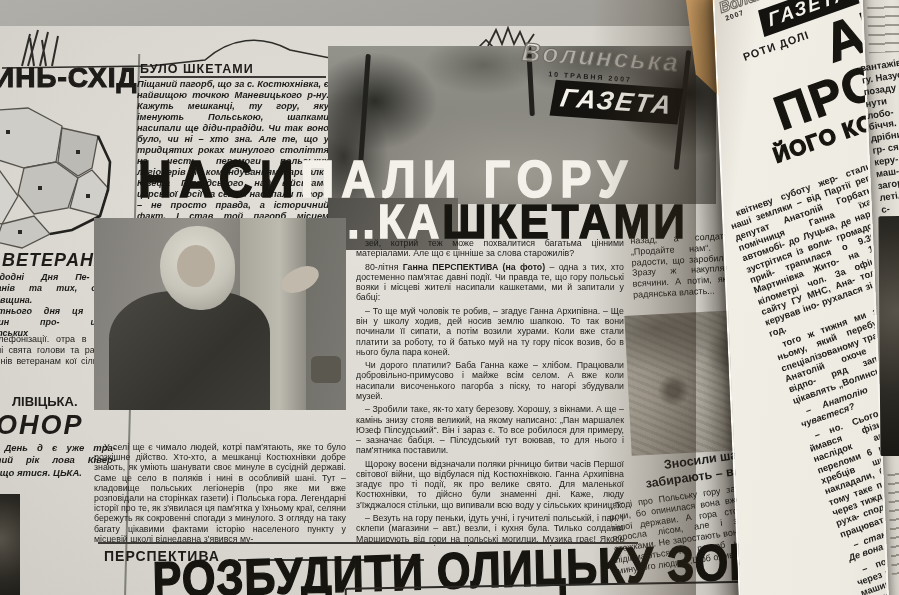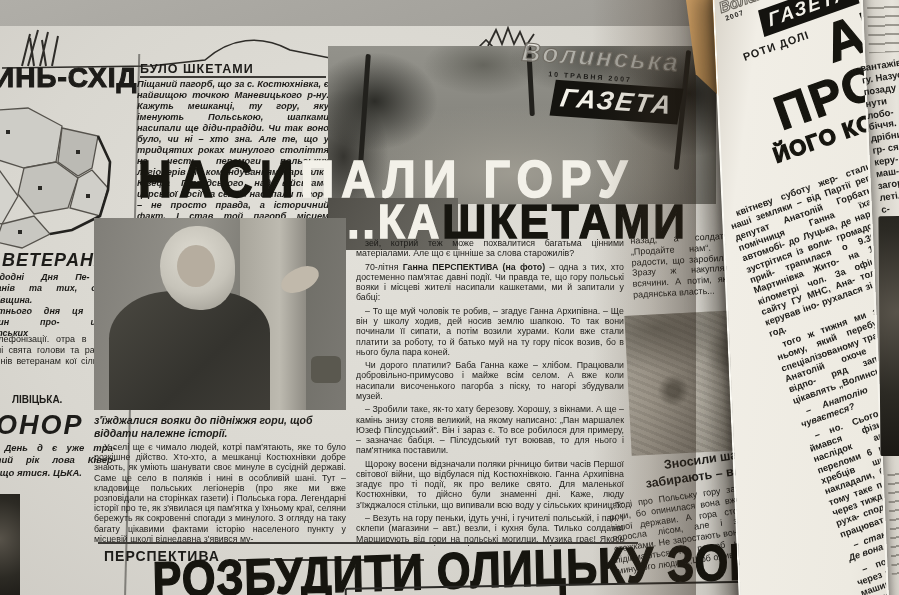--- a/index.html
+++ b/index.html
@@ -101,21 +101,21 @@
         <rect x="60" y="126" width="4" height="4"></rect>
           <rect x="128" y="90" width="4" height="4"></rect>
       </g>
     </svg>
 
     <div class="abs rule" style="left:131px;top:28px;width:2px;height:553px;opacity:.55;transform:rotate(1.5deg);"></div>
 
     <div class="abs bi" style="left:2px;top:224px;font-size:18px;letter-spacing:1px;">ВЕТЕРАНА</div>
     <div class="abs bi jt" style="left:-32px;top:246px;width:152px;font-size:9px;line-height:1.25;">напередодні Дня Пе- ти ветеранів та тих, ом і Ківерцівщина. годи Всесвітнього дня ця в с. Жидичин про- идати солдатських</div>
     <div class="abs jt smalltxt" style="left:-32px;top:308px;width:152px;">ння телефонізації. отра в першу чер- дні свята голови та райради Андрій нів ветеранам кої сільських та</div>
-    <div class="abs b" style="left:12px;top:368px;font-size:10px;">ЛІВІЦЬКА.</div>
+    <div class="abs b" style="left:12px;top:368px;font-size:13px;">ЛІВІЦЬКА.</div>
     <div class="abs bi" style="left:-4px;top:384px;font-size:27px;letter-spacing:2px;">ОНОР</div>
     <div class="abs bi jt" style="left:-32px;top:416px;width:148px;font-size:9.5px;line-height:1.3;">бувся День д є уже тра- твертий рік лова Ківер- юдям, що ятися. ЦЬКА.</div>
     <div class="abs ph-dark" style="left:-12px;top:468px;width:32px;height:113px;"></div>
 
     <div class="abs b" style="left:140px;top:36px;font-size:12.5px;letter-spacing:1px;">БУЛО ШКЕТАМИ</div>
     <div class="abs rule" style="left:140px;top:50px;width:186px;height:1.5px;"></div>
     <div class="abs bi jt" style="left:137px;top:53px;width:192px;font-size:9.3px;line-height:1.18;">Піщаний пагорб, що за с. Костюхнівка, є найвищою точкою Маневицького р-ну. Кажуть мешканці, ту гору, яку іменують Польською, шапками насипали ще діди-прадіди. Чи так воно було, чи ні – хто зна. Але те, що у тридцятих роках минулого століття на честь перемоги польських легіонерів під командуванням маршалка Юзефа Пілсудського над військами царської Росії за селом насипали пагорб – не просто правда, а історичний факт. І став той пагорб місцем паломництва для учасників битви. Щороку, у визначений день,</div>
 
     <div class="abs ph-forest" style="left:328px;top:20px;width:388px;height:158px;">
       <div class="trunk" style="left:34px;top:8px;height:110px;transform:rotate(4deg);"></div>
@@ -138,26 +138,25 @@
     </div>
 
     <div class="abs ph-woman" style="left:94px;top:192px;width:252px;height:192px;">
       <div class="wp-door"></div>
       <div class="wp-body"></div>
       <div class="wp-scarf"></div>
       <div class="wp-face"></div>
       <div class="wp-hand"></div>
       <div class="wp-pot"></div>
     </div>
-    <div class="abs cap" style="left:94px;top:388px;width:258px;font-size:10.5px;font-style:italic;">з'їжджалися вояки до підніжжя гори, щоб віддати належне історії.</div>
     <div class="abs jt" style="left:94px;top:416px;width:252px;height:110px;font-size:8.8px;line-height:1.16;overflow:hidden;text-indent:10px;">У селі ще є чимало людей, котрі пам'ятають, яке то було розкішне дійство. Хто-хто, а мешканці Костюхнівки добре знають, як уміють шанувати своє минуле в сусідній державі. Саме це село в поляків і нині в особливій шані. Тут – кладовище польських легіонерів (про яке ми вже розповідали на сторінках газети) і Польська гора. Легендарні історії про те, як з'явилася ця пам'ятка у їхньому краї, селяни бережуть як сокровенні спогади з минулого. З огляду на таку багату цікавими фактами історію населеного пункту у місцевій школі віднедавна з'явився му-</div>
 
     <div class="abs jt" style="left:356px;top:212px;width:268px;height:308px;font-size:8.8px;line-height:1.17;overflow:hidden;">
       <p>зей, котрий теж може похвалитися багатьма цінними матеріалами. Але що є цінніше за слова старожилів?</p>
-      <p><span>70-літня </span><span class="b">Ганна ПЕРСПЕКТИВА (на фото)</span><span> – одна з тих, хто достеменно пам'ятає давні події. Чи правда те, що гору польські вояки і місцеві жителі насипали кашкетами, ми й запитали у бабці:</span></p>
+      <p><span>80-літня </span><span class="b">Ганна ПЕРСПЕКТИВА (на фото)</span><span> – одна з тих, хто достеменно пам'ятає давні події. Чи правда те, що гору польські вояки і місцеві жителі насипали кашкетами, ми й запитали у бабці:</span></p>
       <p>– То ще муй чоловік те робив, – згадує Ганна Архипівна. – Ще він у школу ходив, дей носив землю шапкою. То так вони починали її сипати, а потім возили хурами. Коли вже стали платити за роботу, то й батько муй на ту гору пісок возив, бо в нього була пара коней.</p>
       <p>Чи дорого платили? Баба Ганна каже – хлібом. Працювали добровільно-примусово і майже всім селом. А вже коли насипали височенького пагорба з піску, то нагорі збудували музей.</p>
       <p>– Зробили таке, як-то хату березову. Хорошу, з вікнами. А ще – камінь знизу стояв великий, на якому написано: „Пан маршалек Юзеф Пілсудський“. Він і зараз є. То все робилося для примеру, – зазначає бабця. – Пілсудський тут воював, то для нього і пам'ятника поставили.</p>
       <p>Щороку восени відзначали поляки річницю битви часів Першої світової війни, що відбулася під Костюхнівкою. Ганна Архипівна згадує про ті події, як про велике свято. Для маленької Костюхнівки, то дійсно були знаменні дні. Каже, люду з'їжджалося стільки, що випивали всю воду у сільських криницях:</p>
       <p>– Везуть на гору пеньки, ідуть учні, і гучителі польській, і пан. І склепи (магазини – авт.) везли, і кухня була. Тилько солдатів! Марширують від гори на польські могилци. Музика грає! Якось ми з товаришкою пішли в ліс по ягоди саме тоді. Ідемо</p>
     </div>
 
     <div class="abs jt" style="left:632px;top:206px;width:146px;height:76px;font-size:9px;line-height:1.2;overflow:hidden;transform:rotate(-3deg);">назад, а солдати кажуть: „Продайте нам“. Тоді було радости, що заробили ту копійку. Зразу ж накупляли всякої-всячини. А потім, як вже стала радянська власть...</div>
     <div class="abs ph-sand" style="left:628px;top:286px;width:150px;height:140px;transform:rotate(-3deg);"></div>
     <div class="abs cap" style="left:608px;top:428px;width:172px;font-size:12.5px;text-align:right;transform:rotate(-8deg);">Зносили шапками, забирають – відрами!</div>

